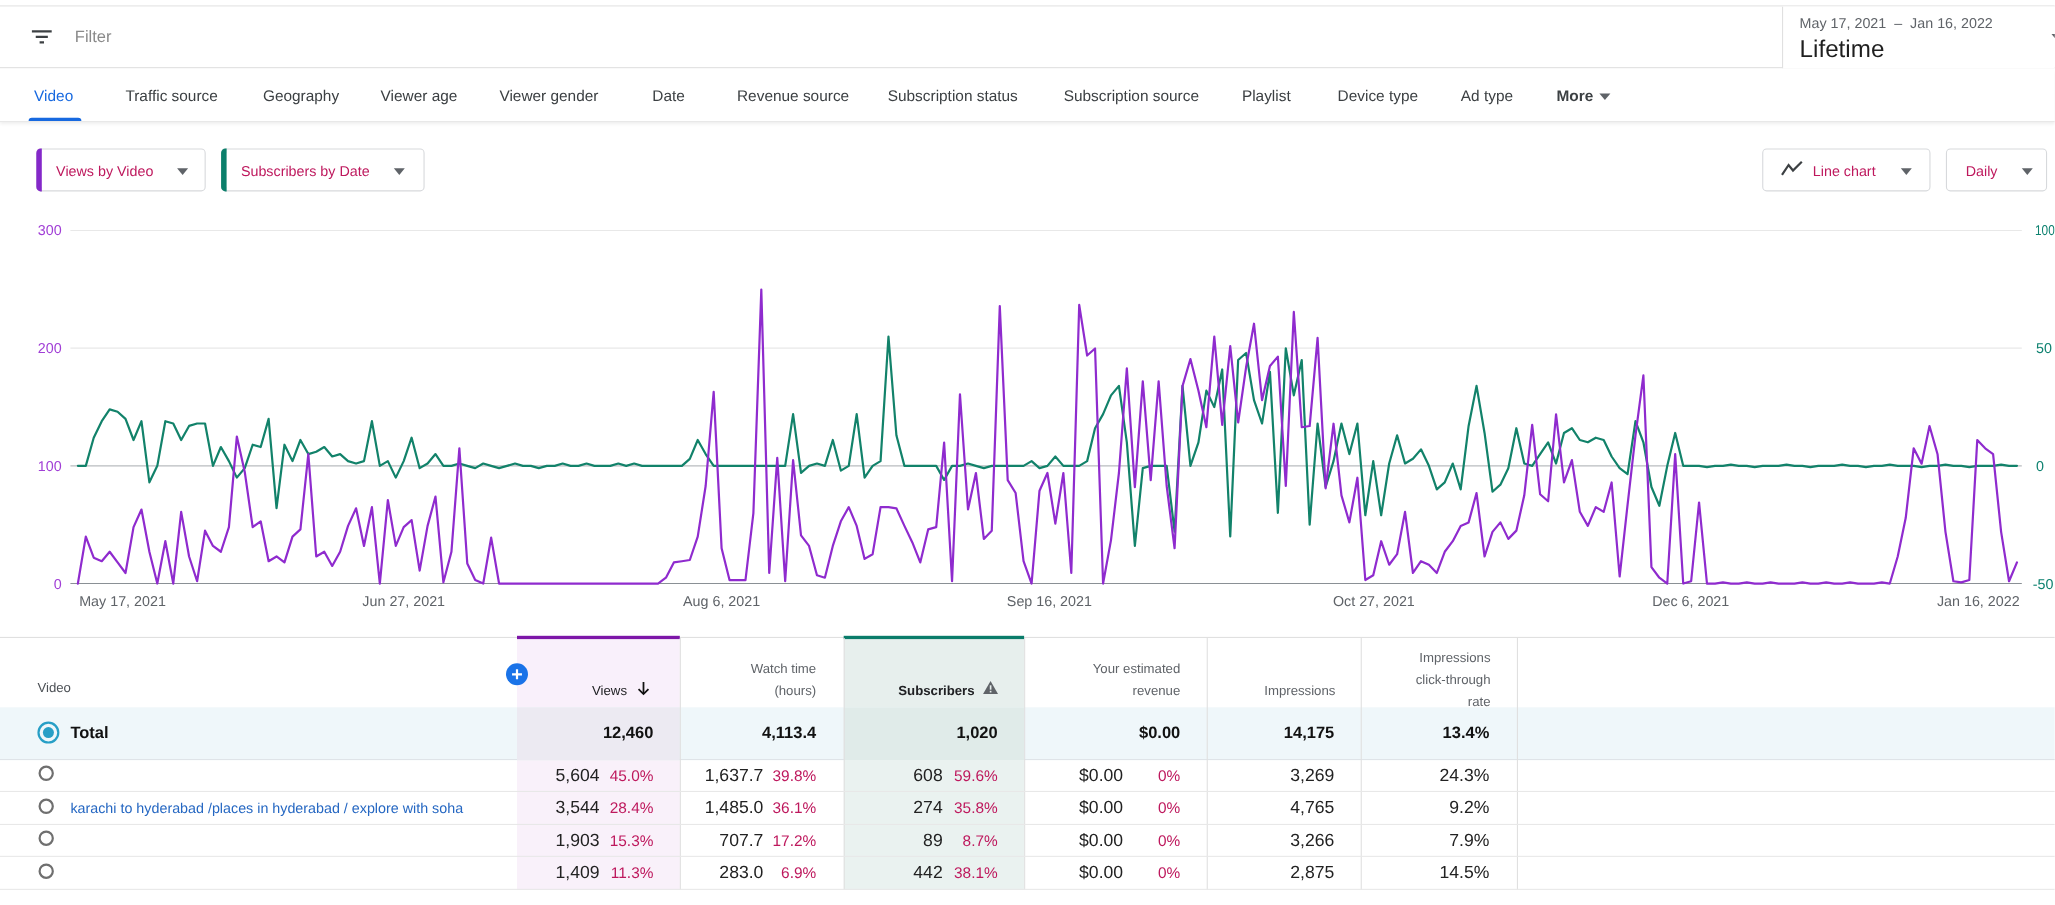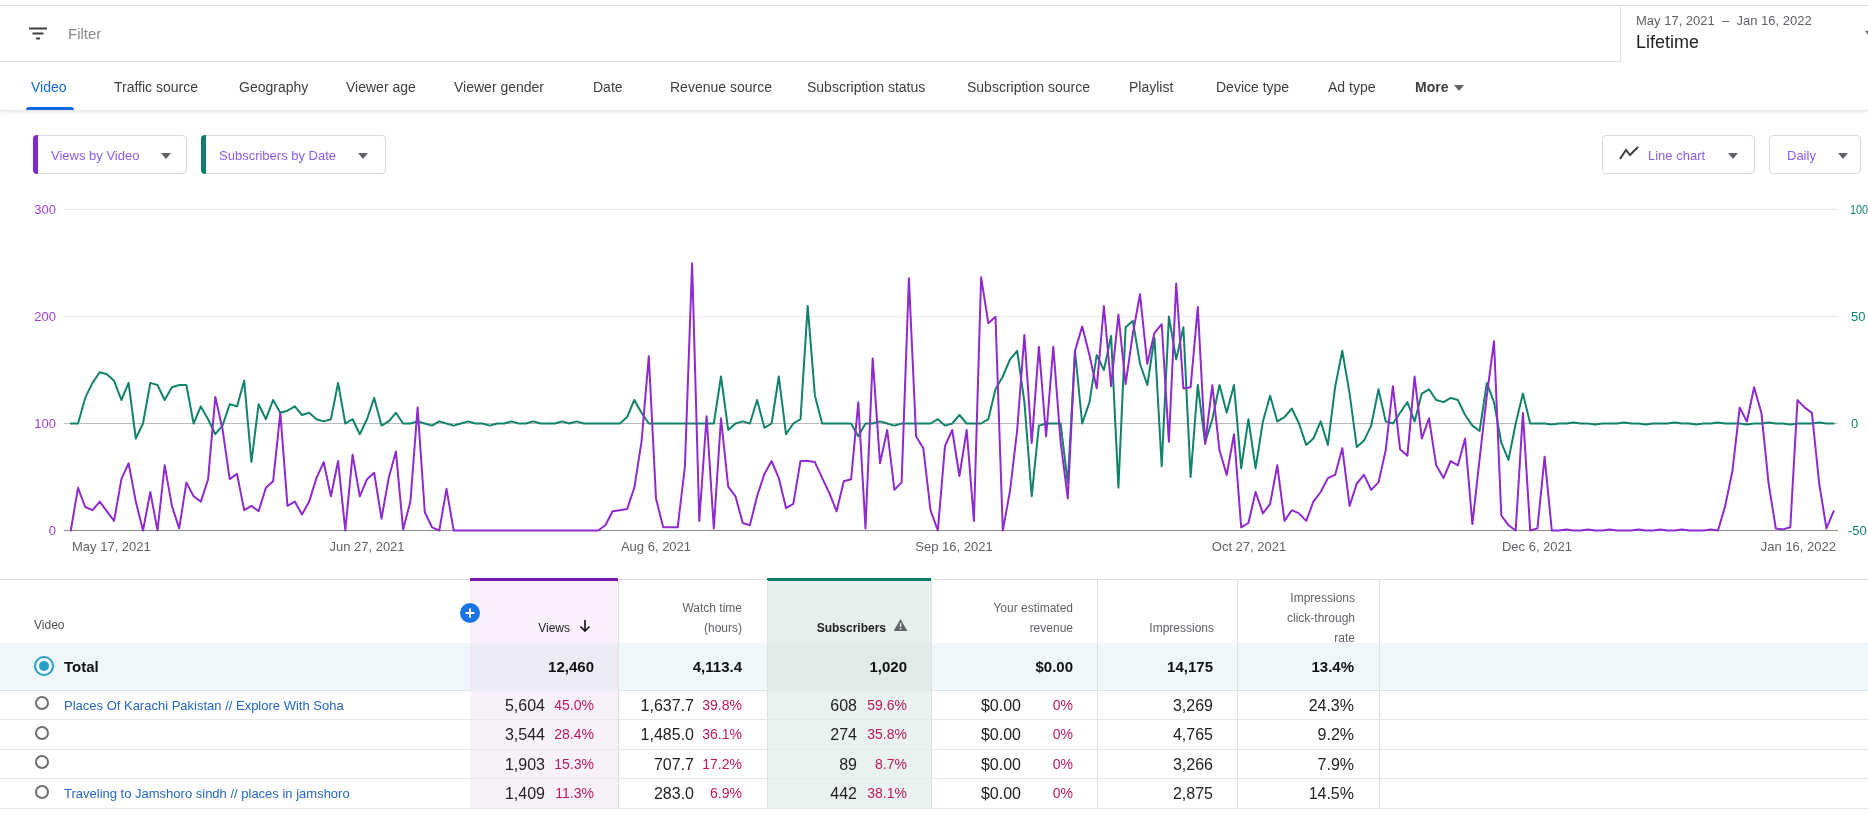--- a/index.html
+++ b/index.html
@@ -6,21 +6,21 @@
 .abs { position:absolute; }
 
 #topline { position:absolute; left:0; top:5px; width:1868px; height:1px; background:#dcdcdc; }
 #filterbar { position:absolute; left:0; top:6px; width:1868px; height:56px; background:#fff; border-bottom:1px solid #e0e0e0; }
 #datebox { position:absolute; left:1620px; top:6px; width:248px; height:56px; border-left:1px solid #e0e0e0; background:#fff; }
 #tabsbar { position:absolute; left:0; top:63px; width:1868px; height:48px; background:#fff; border-bottom:1px solid #e8e8e8; box-shadow:0 2px 3px rgba(0,0,0,0.07); }
 .tab { position:absolute; top:0; height:48px; line-height:48px; font-size:14px; color:#3c4043; white-space:nowrap; }
 
 .chip { position:absolute; top:135px; height:39px; border:1px solid #d7d9dc; border-radius:4px; background:#fff; }
 .chipbar { position:absolute; left:-1px; top:-1px; width:5px; height:39px; border-radius:4px 0 0 4px; }
-.chiptext { position:absolute; font-size:13px; color:#8b5cf6; line-height:39px; white-space:nowrap; }
+.chiptext { position:absolute; font-size:13px; color:#be185d; line-height:39px; white-space:nowrap; }
 .caret { position:absolute; width:0; height:0; border-left:5.5px solid transparent; border-right:5.5px solid transparent; border-top:6px solid #5f6368; }
 
 .vborder { position:absolute; width:1px; background:#e0e0e0; top:579.5px; height:229px; }
 .rrow { position:absolute; left:0; width:1868px; height:29.5px; border-bottom:1px solid #e8e8e8; }
 .radio { position:absolute; width:14px; height:14px; border:2px solid #6f6f6f; border-radius:50%; }
 .vtitle { position:absolute; left:64px; top:0; line-height:29.5px; font-size:13px; color:#2567c2; text-decoration:none; white-space:nowrap; }
 .num { position:absolute; top:0; line-height:29.5px; font-size:16px; color:#222; }
 .pct { position:absolute; top:0; line-height:29.5px; font-size:14px; color:#be185d; }
 .hlabel { position:absolute; font-size:12px; color:#5f6368; text-align:right; line-height:20px; }
 .totnum { position:absolute; top:0; line-height:47px; font-size:15px; font-weight:bold; color:#111; }
@@ -31,21 +31,21 @@
 <svg class="abs" style="left:28px;top:26px" width="20" height="15" viewBox="0 0 20 15">
     <g stroke="#3c4043" stroke-width="2" fill="none">
       <line x1="1" y1="2.5" x2="19" y2="2.5"></line>
       <line x1="4.5" y1="7.5" x2="15.5" y2="7.5"></line>
       <line x1="8" y1="12.5" x2="12" y2="12.5"></line>
     </g>
   </svg>
 <div class="abs" style="left:68px;top:25px;font-size:15px;color:#8a8a8a">Filter</div>
 <div id="datebox">
   <div class="abs" style="left:15px;top:7px;font-size:13px;color:#5f6368">May 17, 2021&nbsp; – &nbsp;Jan 16, 2022</div>
-  <div class="abs" style="left:15px;top:26px;font-size:18px;color:#1f1f1f">Lifetime</div>
+  <div class="abs" style="left:15px;top:26px;font-size:22px;color:#1f1f1f">Lifetime</div>
   <div class="caret" style="left:244px;top:25px"></div>
 </div>
 <div id="tabsbar">
   <div class="tab" style="left:31px;color:#1769e0">Video</div>
   <div class="abs" style="left:26px;top:44px;width:48px;height:3px;background:#1769e0;border-radius:3px 3px 0 0"></div>
   <div class="tab" style="left:114px">Traffic source</div>
   <div class="tab" style="left:239px">Geography</div>
   <div class="tab" style="left:346px">Viewer age</div>
   <div class="tab" style="left:454px">Viewer gender</div>
   <div class="tab" style="left:593px">Date</div>
@@ -157,34 +157,34 @@
 <div class="abs" style="left:64px;top:643px;height:47.5px;line-height:47.5px;font-size:15px;font-weight:bold;color:#111">Total</div>
 <div class="totnum" style="right:1274px;top:643px">12,460</div>
 <div class="totnum" style="right:1126px;top:643px">4,113.4</div>
 <div class="totnum" style="right:961px;top:643px">1,020</div>
 <div class="totnum" style="right:795px;top:643px">$0.00</div>
 <div class="totnum" style="right:655px;top:643px">14,175</div>
 <div class="totnum" style="right:514px;top:643px">13.4%</div>
 
 <div class="rrow" style="top:690.5px">
  <div class="radio" style="left:35px;top:5.75px"></div>
- <a class="vtitle">Places Of Karachi Pakistan // Explore With Soha</a>
  <span class="num" style="right:1323px">5,604</span>
     <span class="pct" style="right:1274px">45.0%</span>
  <span class="num" style="right:1174px">1,637.7</span>
     <span class="pct" style="right:1126px">39.8%</span>
  <span class="num" style="right:1011px">608</span>
     <span class="pct" style="right:961px">59.6%</span>
  <span class="num" style="right:847px">$0.00</span>
     <span class="pct" style="right:795px">0%</span>
  <span class="num" style="right:655px">3,269</span>
  <span class="num" style="right:514px">24.3%</span>
 </div>
 <div class="rrow" style="top:720px">
  <div class="radio" style="left:35px;top:5.75px"></div>
+ <a class="vtitle">karachi to hyderabad /places in hyderabad / explore with soha</a>
  <span class="num" style="right:1323px">3,544</span>
     <span class="pct" style="right:1274px">28.4%</span>
  <span class="num" style="right:1174px">1,485.0</span>
     <span class="pct" style="right:1126px">36.1%</span>
  <span class="num" style="right:1011px">274</span>
     <span class="pct" style="right:961px">35.8%</span>
  <span class="num" style="right:847px">$0.00</span>
     <span class="pct" style="right:795px">0%</span>
  <span class="num" style="right:655px">4,765</span>
  <span class="num" style="right:514px">9.2%</span>
@@ -197,21 +197,20 @@
     <span class="pct" style="right:1126px">17.2%</span>
  <span class="num" style="right:1011px">89</span>
     <span class="pct" style="right:961px">8.7%</span>
  <span class="num" style="right:847px">$0.00</span>
     <span class="pct" style="right:795px">0%</span>
  <span class="num" style="right:655px">3,266</span>
  <span class="num" style="right:514px">7.9%</span>
 </div>
 <div class="rrow" style="top:779px">
  <div class="radio" style="left:35px;top:5.75px"></div>
- <a class="vtitle">Traveling to Jamshoro sindh // places in jamshoro</a>
  <span class="num" style="right:1323px">1,409</span>
     <span class="pct" style="right:1274px">11.3%</span>
  <span class="num" style="right:1174px">283.0</span>
     <span class="pct" style="right:1126px">6.9%</span>
  <span class="num" style="right:1011px">442</span>
     <span class="pct" style="right:961px">38.1%</span>
  <span class="num" style="right:847px">$0.00</span>
     <span class="pct" style="right:795px">0%</span>
  <span class="num" style="right:655px">2,875</span>
  <span class="num" style="right:514px">14.5%</span>

